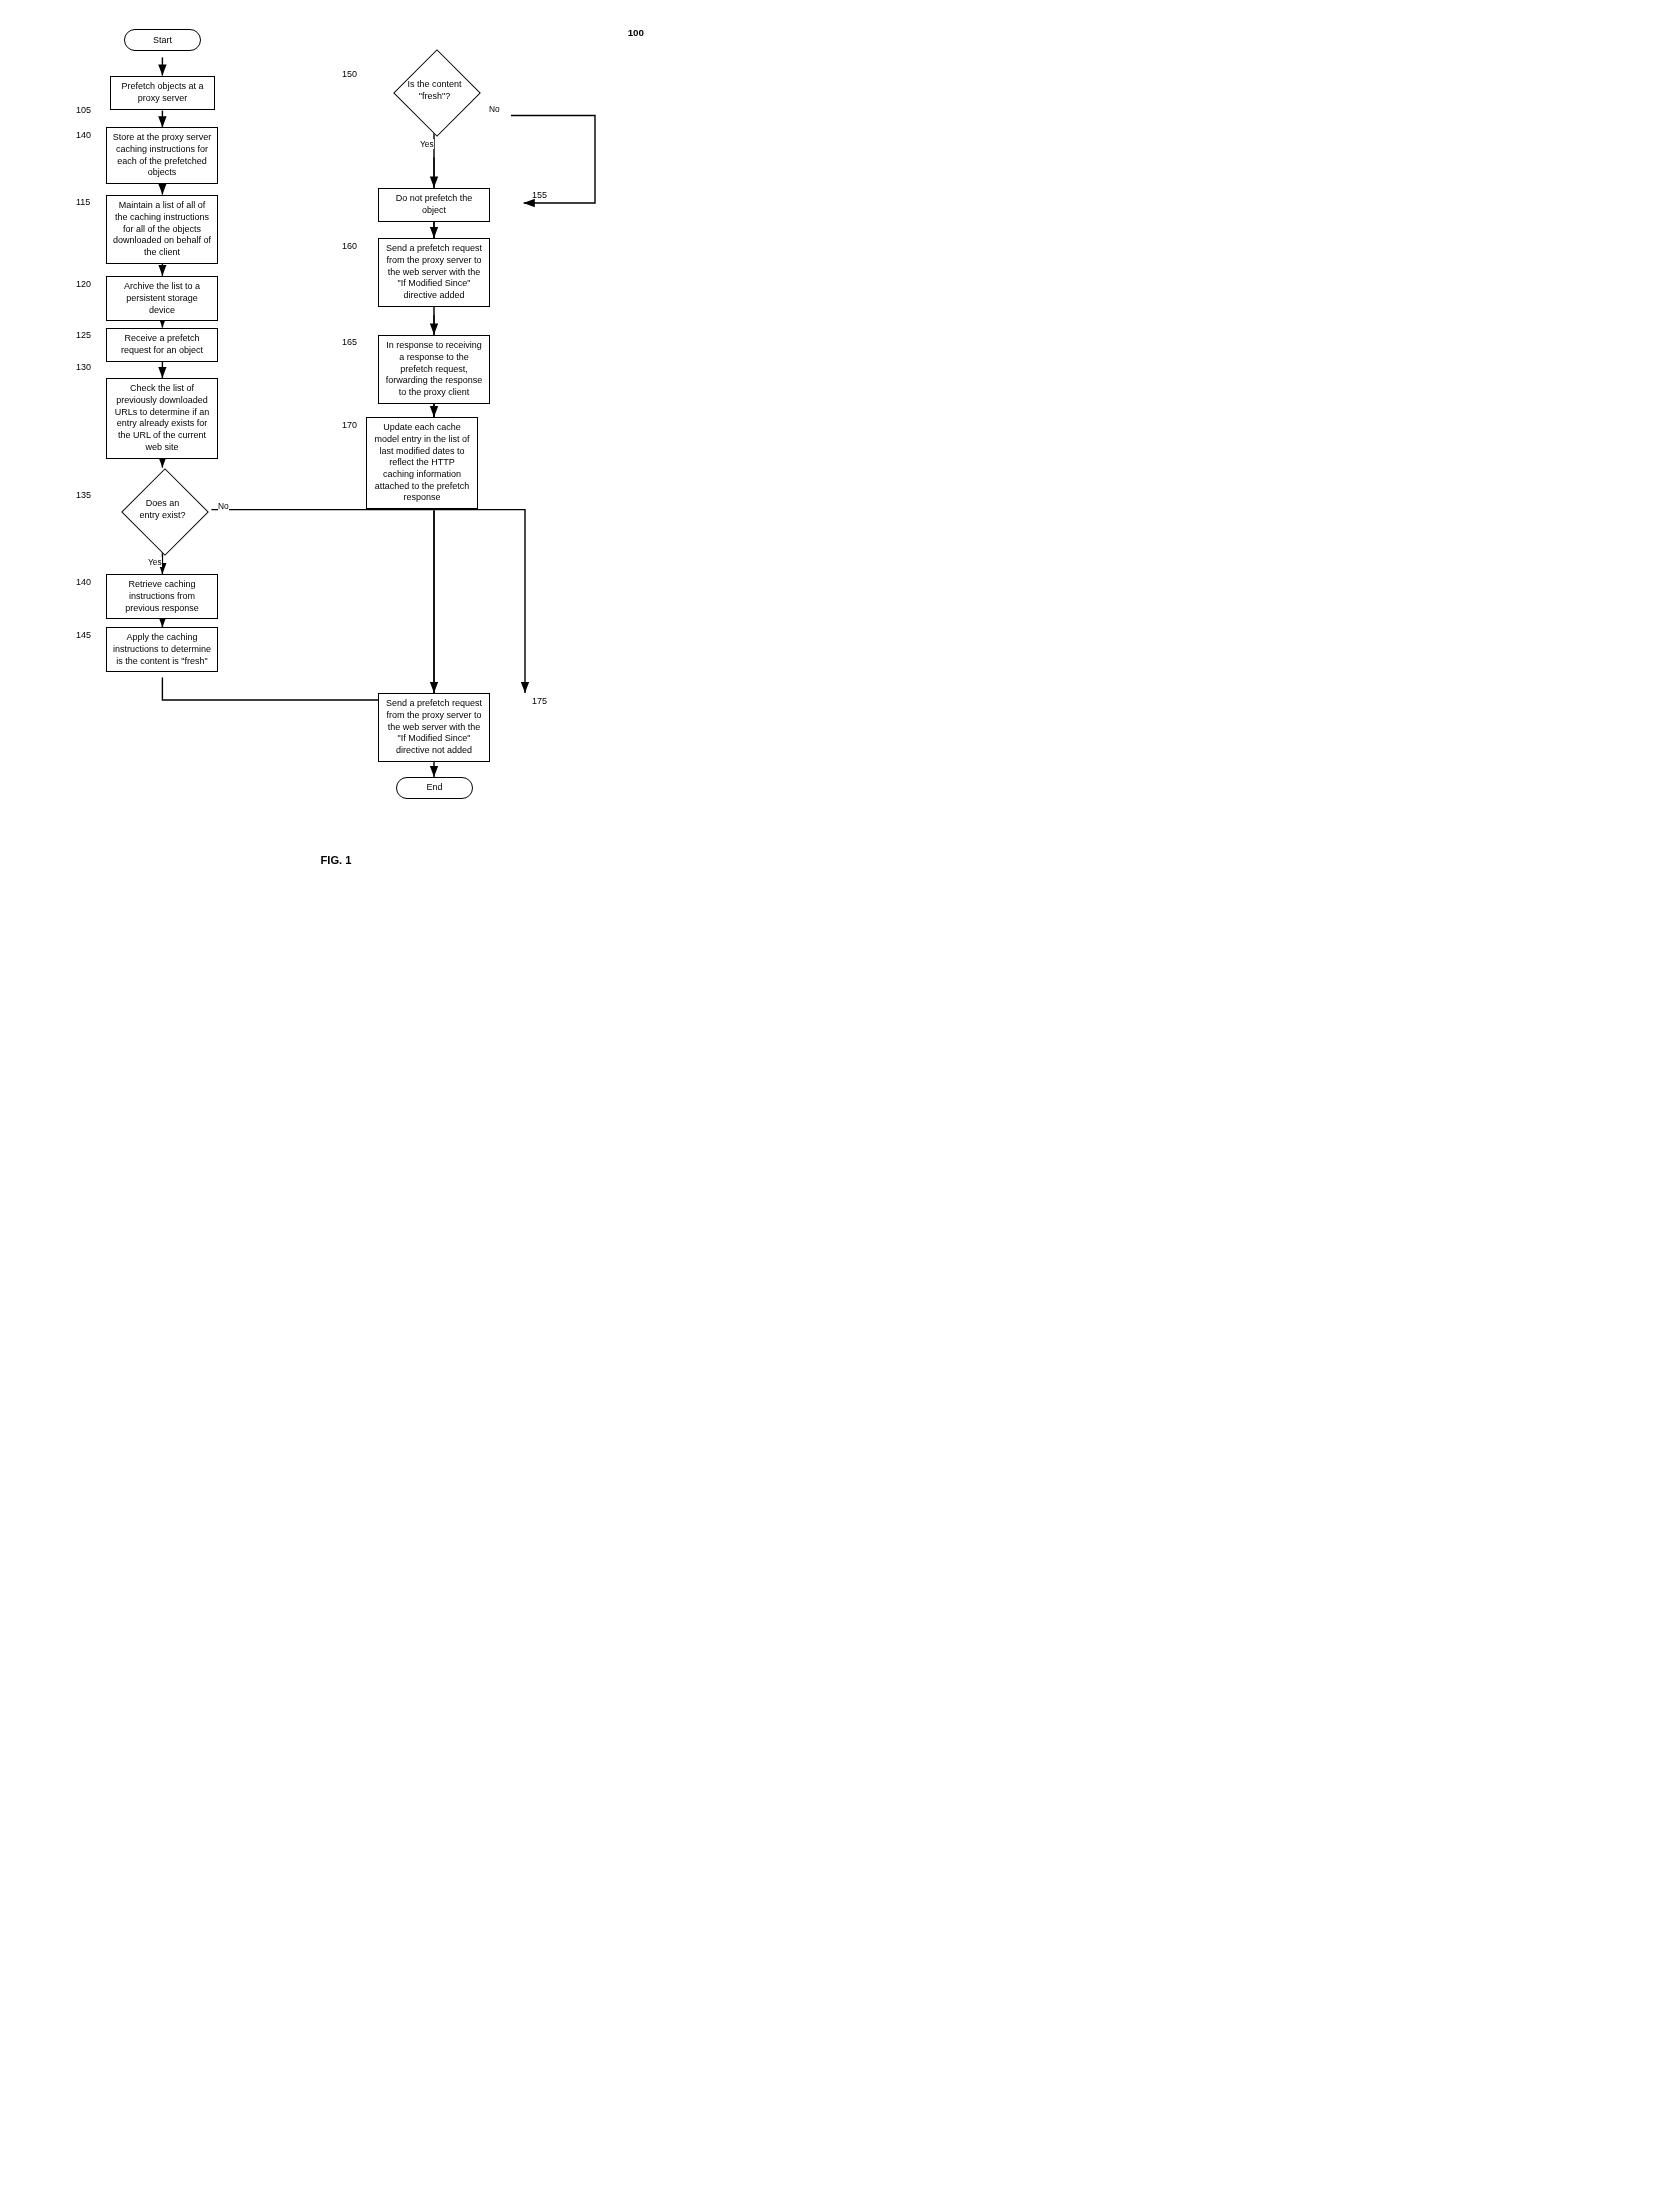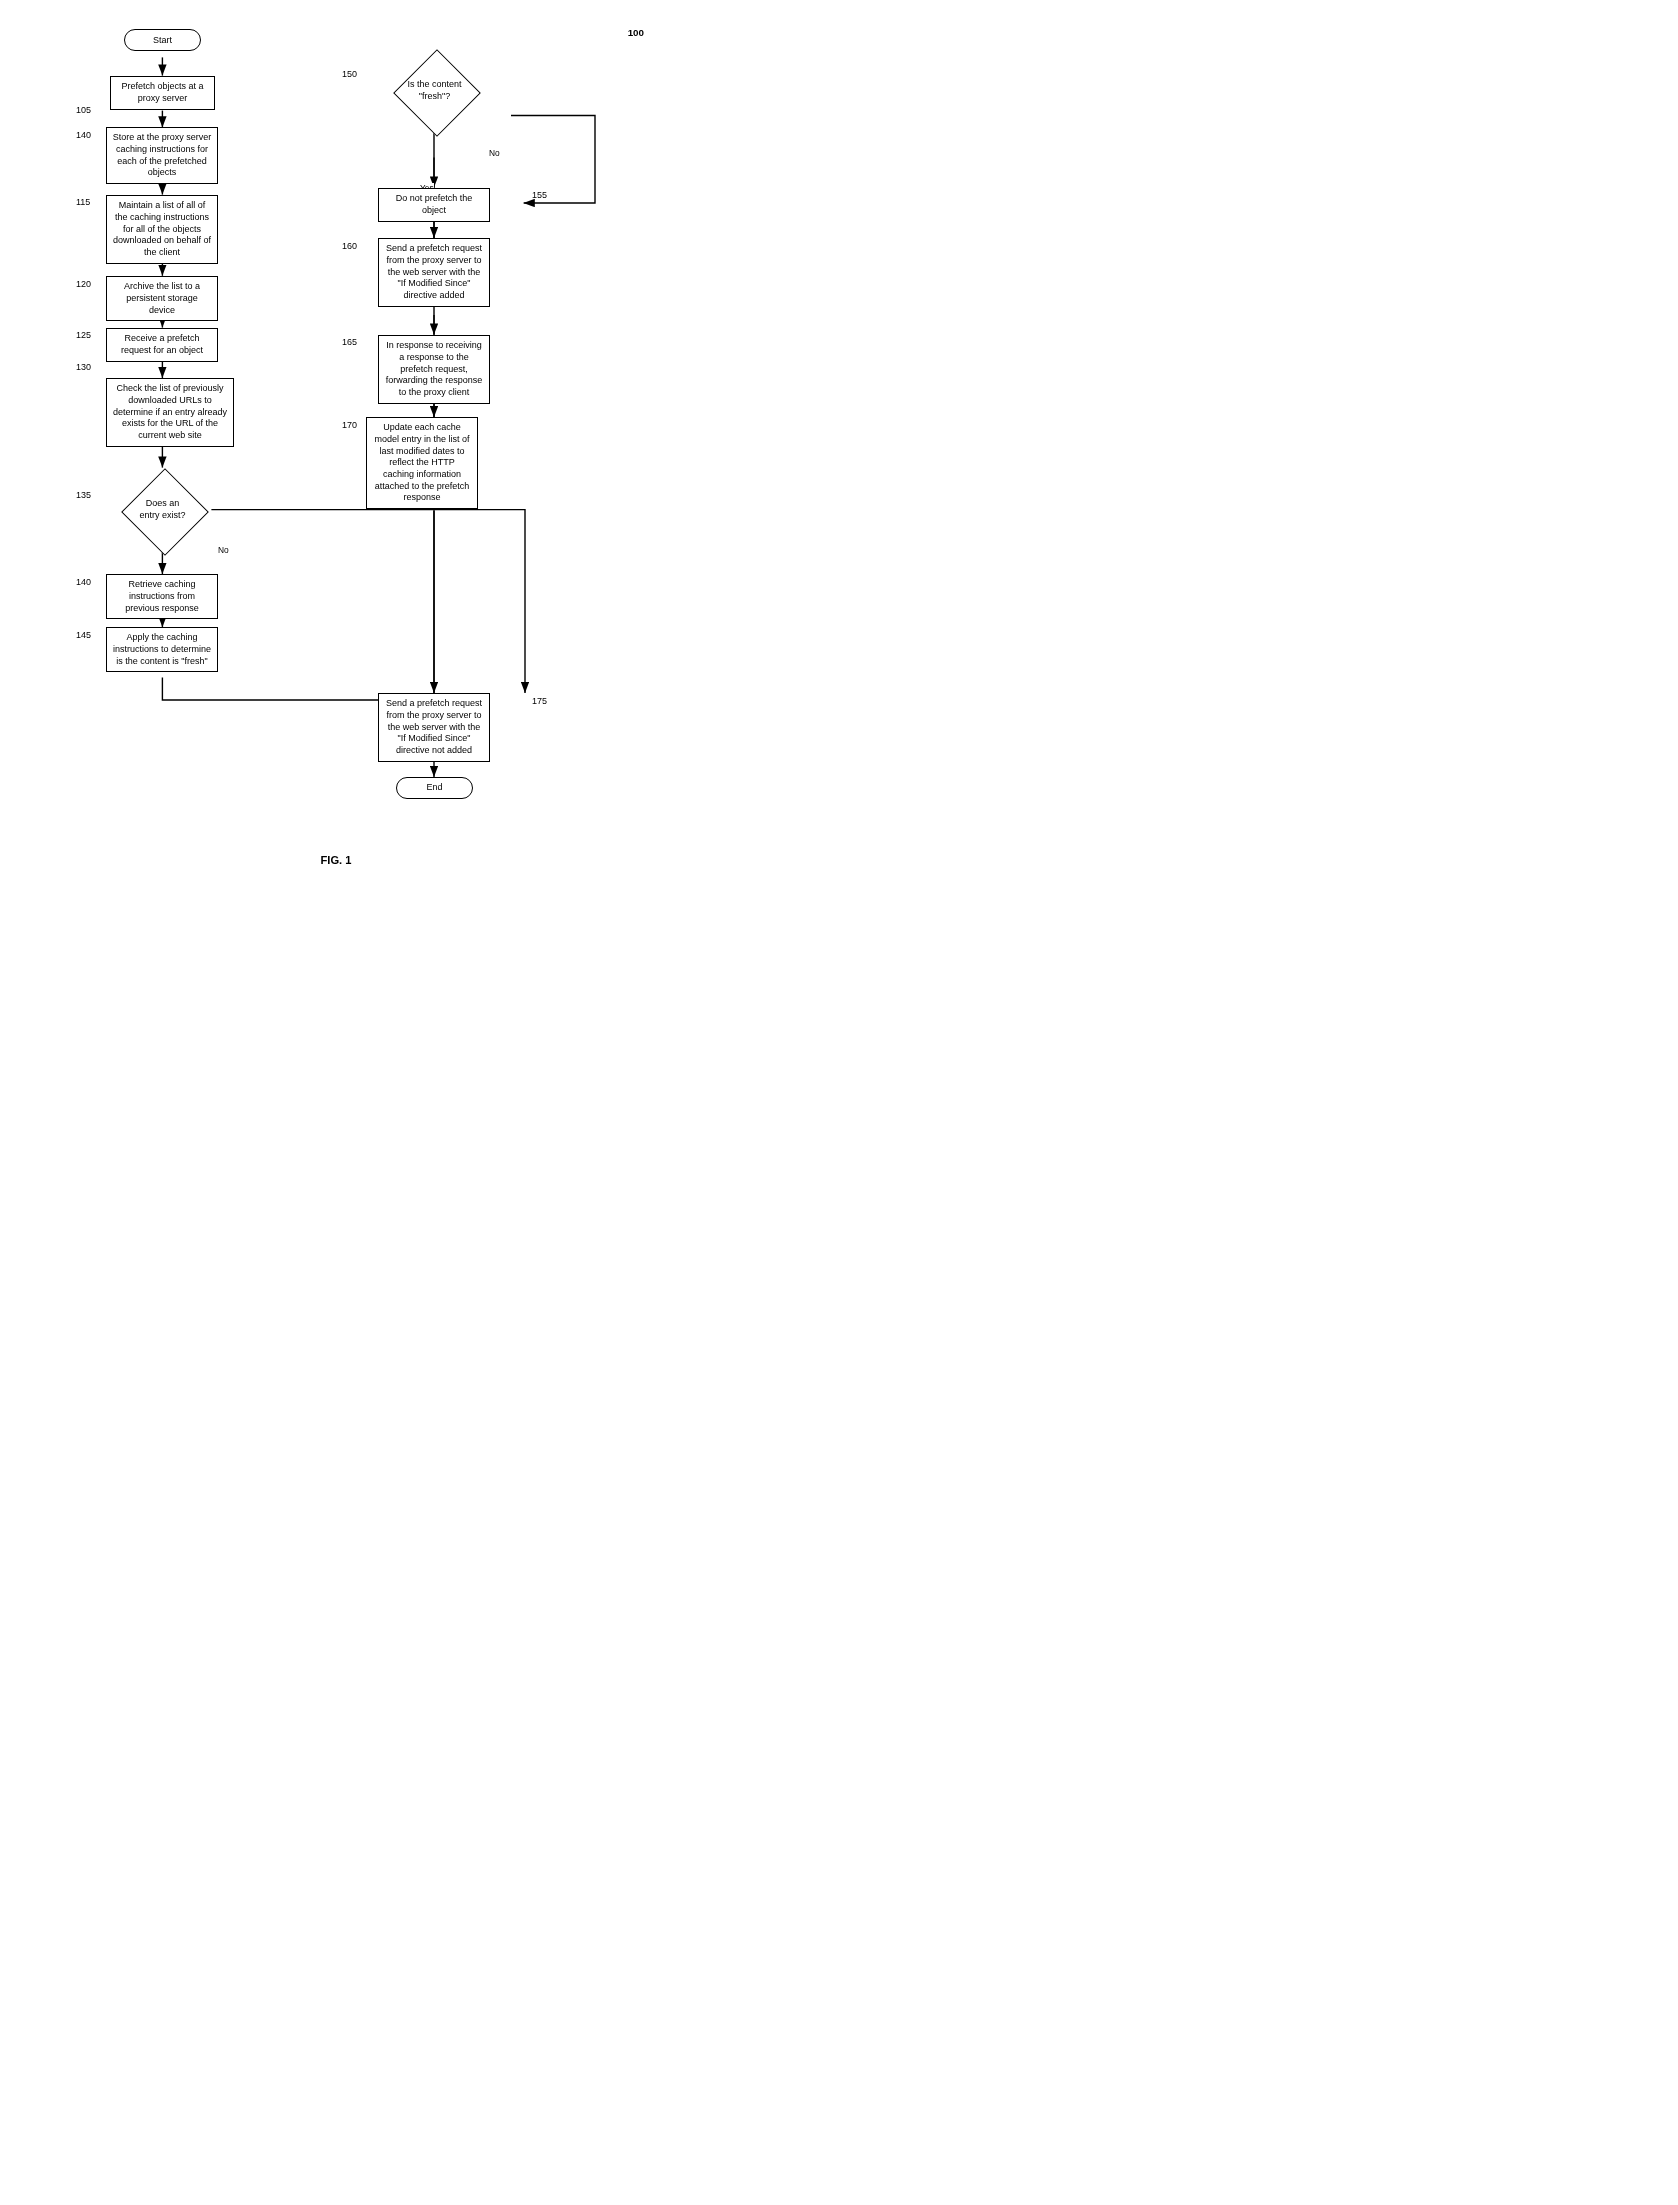--- a/index.html
+++ b/index.html
@@ -79,21 +79,20 @@
       top: 0;
       left: 0;
       width: 100%;
       height: 100%;
       pointer-events: none;
     }
     .label-text {
       position: absolute;
       font-size: 8.4px;
       background: #fff;
-      margin-top: 44px;
     }
     .fig-label {
       text-align: center;
       font-size: 11.2px;
       font-weight: bold;
       margin-top: 7px;
     }
     .ref-number {
       position: absolute;
       font-size: 9px;
@@ -185,21 +184,21 @@
   </div>
 
   <span class="ref-number" style="top:316px; left:76px;">125</span>
 
   <div class="shape rect" style="width:112px; top:314px; left:106px;">
     <span>Receive a prefetch request for an object</span>
   </div>
 
   <span class="ref-number" style="top:348px; left:76px;">130</span>
 
-  <div class="shape rect" style="width:128px; top:364px; left:106px;">
+  <div class="shape rect" style="width:112px; top:364px; left:106px;">
     <span>Check the list of previously downloaded URLs to determine if an entry already exists for the URL of the current web site</span>
   </div>
 
   <span class="ref-number" style="top:476px; left:76px;">135</span>
 
   <div class="diamond-wrapper" style="width:105px; height:84px; top:454px; left:110px;">
     <div class="diamond">
       <div class="diamond-text">Does an entry exist?</div>
     </div>
   </div>

